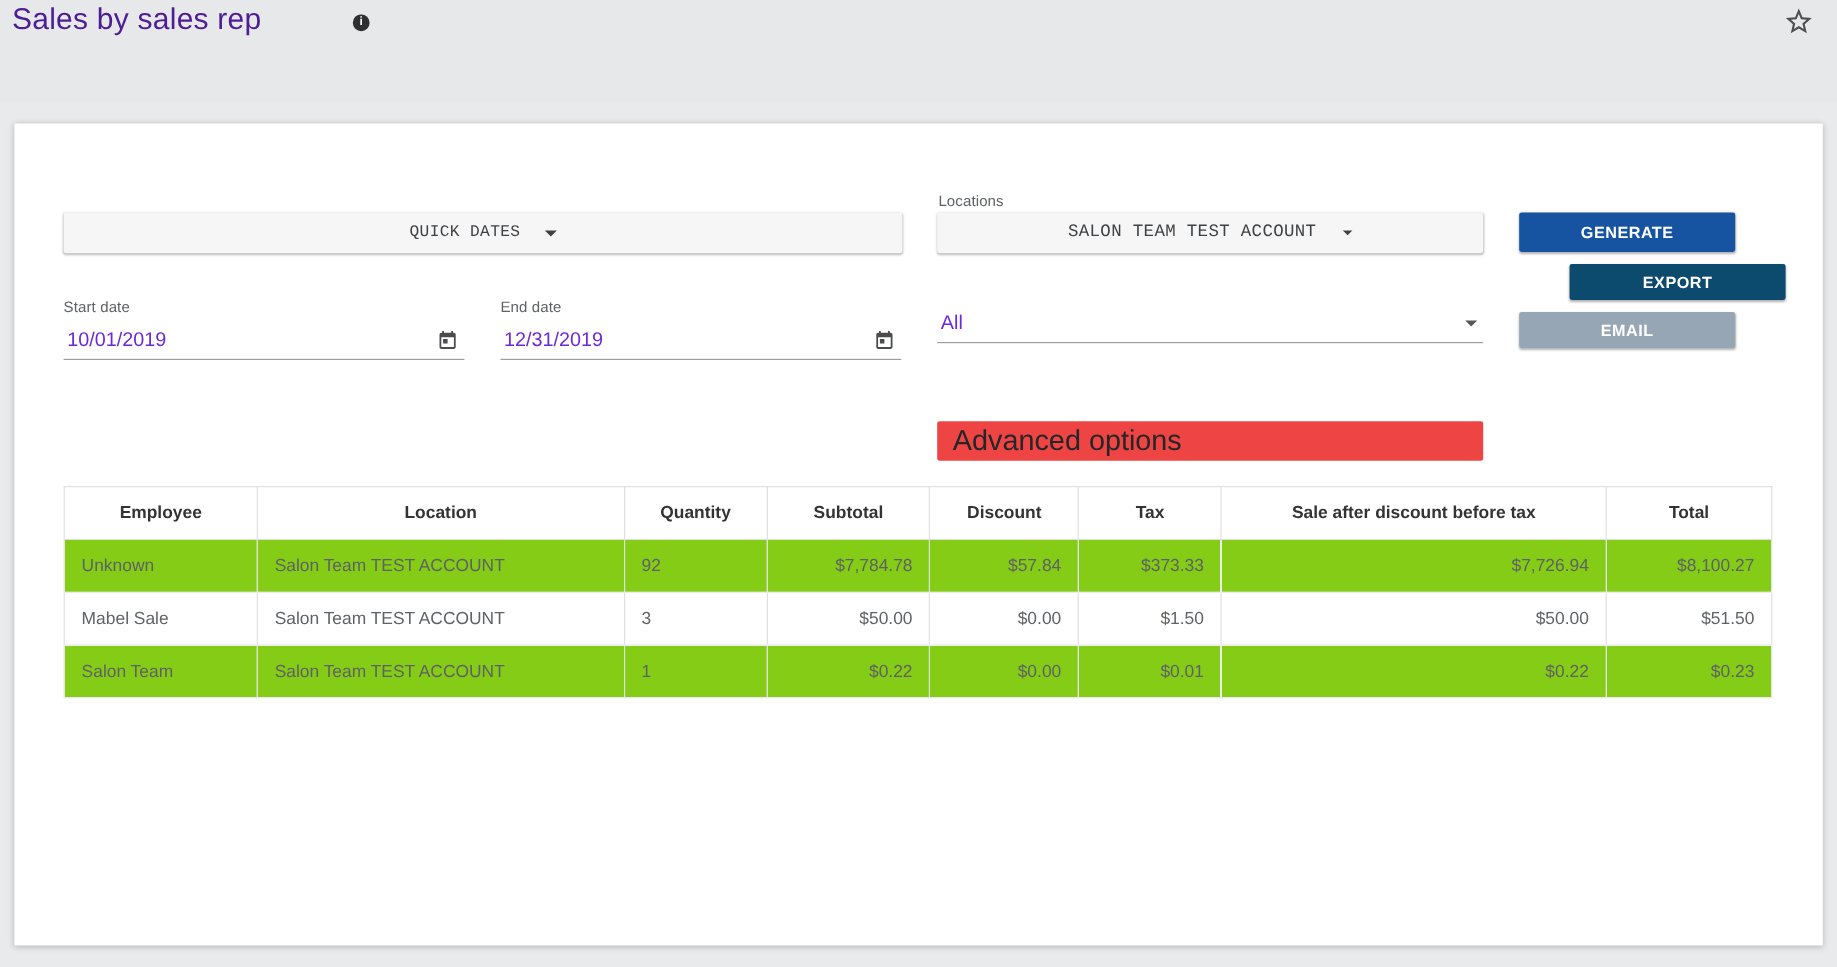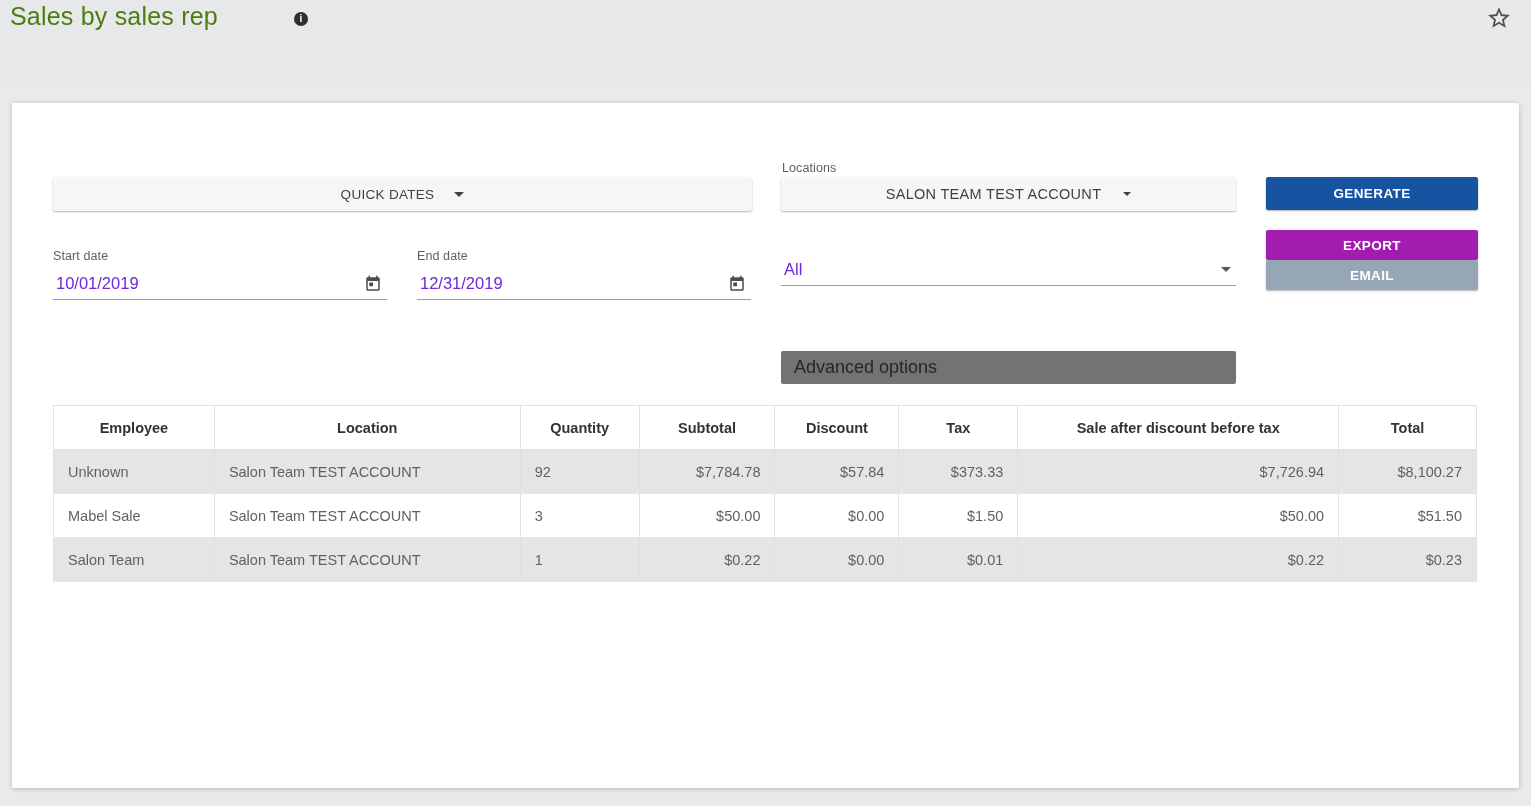--- a/index.html
+++ b/index.html
@@ -8,21 +8,21 @@
     font-family:"Liberation Sans", sans-serif;
     background:#e9eaeb;
     position:relative;
     overflow:hidden;
   }
 
   
   .top-band { position:absolute; left:0; top:0; width:100%; height:86px; background:#e7e8e9; }
   .page-title {
     position:absolute; left:10px; top:2px;
-    font-size:25px; color:#4d7c0f; font-weight:400; letter-spacing:.2px;
+    font-size:25px; color:#4c1d95; font-weight:400; letter-spacing:.2px;
   }
   .info-icon {
     position:absolute; left:294px; top:12px;
     width:14px; height:14px; border-radius:50%;
     background:#2e2f31; color:#fff;
     font-size:10px; font-weight:700; line-height:14px; text-align:center;
     cursor:pointer;
   }
   .star-icon { position:absolute; right:19px; top:5px; width:26px; height:26px; cursor:pointer; }
   .star-icon svg { width:26px; height:26px; fill:#4d4f52; }
@@ -33,21 +33,21 @@
     background:#ffffff; border-radius:1px;
     box-shadow:0 1px 5px rgba(0,0,0,.22);
   }
 
   
   .flat-btn {
     position:absolute; height:34px;
     background:#f6f6f6; border:none; border-radius:2px;
     box-shadow:0 1px 2px rgba(0,0,0,.28);
     display:flex; align-items:center; justify-content:center; gap:20px;
-    font-family:Liberation Sans, sans-serif;
+    font-family:Liberation Mono, monospace;
     font-size:13.5px; font-weight:500; color:#3f4245; letter-spacing:.3px;
     cursor:pointer;
   }
   .caret-down {
     width:0; height:0;
     border-left:5px solid transparent; border-right:5px solid transparent;
     border-top:5px solid #3f4245;
   }
   .caret-small {
     width:0; height:0;
@@ -57,28 +57,28 @@
   }
   .quick-dates { left:41px; top:74px; width:699px; }
   .locations-btn { left:769px; top:74px; width:455px; font-size:14.5px; }
   .field-label {
     position:absolute; font-size:12.5px; color:#5e6164; letter-spacing:.1px;
   }
   .locations-label { left:770px; top:58px; }
 
   
   .action-btn {
-    position:absolute; left:1254px; width:212px; border:none; border-radius:2px;
+    position:absolute; left:1254px; width:180px; border:none; border-radius:2px;
     color:#fff; font-family:"Liberation Sans", sans-serif;
     font-size:13.5px; font-weight:700; letter-spacing:.4px;
     box-shadow:0 1px 2px rgba(0,0,0,.3); cursor:pointer;
     display:flex; align-items:center; justify-content:center;
   }
   .generate { top:74px; height:33px; background:#1653a1; }
-  .export   { top:127px; height:30px; background:#a21caf; }
+  .export   { top:117px; height:30px; background:#0c4a6e;margin-left:42px; }
   .email    { top:157px; height:30px; background:#97a6b5; }
 
   
   .field-group { position:absolute; }
   .fg-start { left:41px;  top:146px; width:334px; }
   .fg-end   { left:405px; top:146px; width:334px; }
   .fg-sales { left:769px; top:146px; width:455px; }
   .field-group .field-label { position:static; display:block; }
   .field-value-row {
     position:relative; margin-top:5px; height:32px;
@@ -92,43 +92,43 @@
   .select-caret {
     position:absolute; right:5px; top:13px;
     width:0; height:0;
     border-left:5px solid transparent; border-right:5px solid transparent;
     border-top:5px solid #56585a;
   }
 
   
   .advanced {
     position:absolute; left:769px; top:248px; width:455px; height:33px;
-    background:#737373; border-radius:2px;
-    font-size:18px; color:#252628; line-height:33px; padding-left:13px;
+    background:#ef4444; border-radius:2px;
+    font-size:24px; color:#252628; line-height:33px; padding-left:13px;
     cursor:pointer;
   }
 
   
   .report-table-wrap { position:absolute; left:41px; top:302px; width:1424px; }
   table.report {
     width:100%; border-collapse:collapse; table-layout:fixed;
     border:1px solid #e0e0e0;
     font-size:14.5px;
   }
   table.report th, table.report td {
     height:44px; border-left:1px solid #e0e0e0;
     padding:0 14px; overflow:hidden; white-space:nowrap;
   }
   table.report th:first-child, table.report td:first-child { border-left:none; }
   table.report thead th {
     font-weight:700; color:#333; text-align:center; background:#fff;
     border-bottom:1px solid #e0e0e0;
   }
   table.report tbody td { color:#5f6265; border-bottom:1px solid #e6e6e6; }
-  table.report tbody tr.striped td { background:#e5e5e5; }
+  table.report tbody tr.striped td { background:#84cc16; }
   table.report tr.total-row td {
     font-weight:700; color:#2e2f31; background:#fff;
     border-top:1px solid #c6c6c6; border-bottom:none;
   }
   .al { text-align:left; } .ar { text-align:right; }
 </style>
 </head>
 <body>
 
 <div class="top-band"></div>

